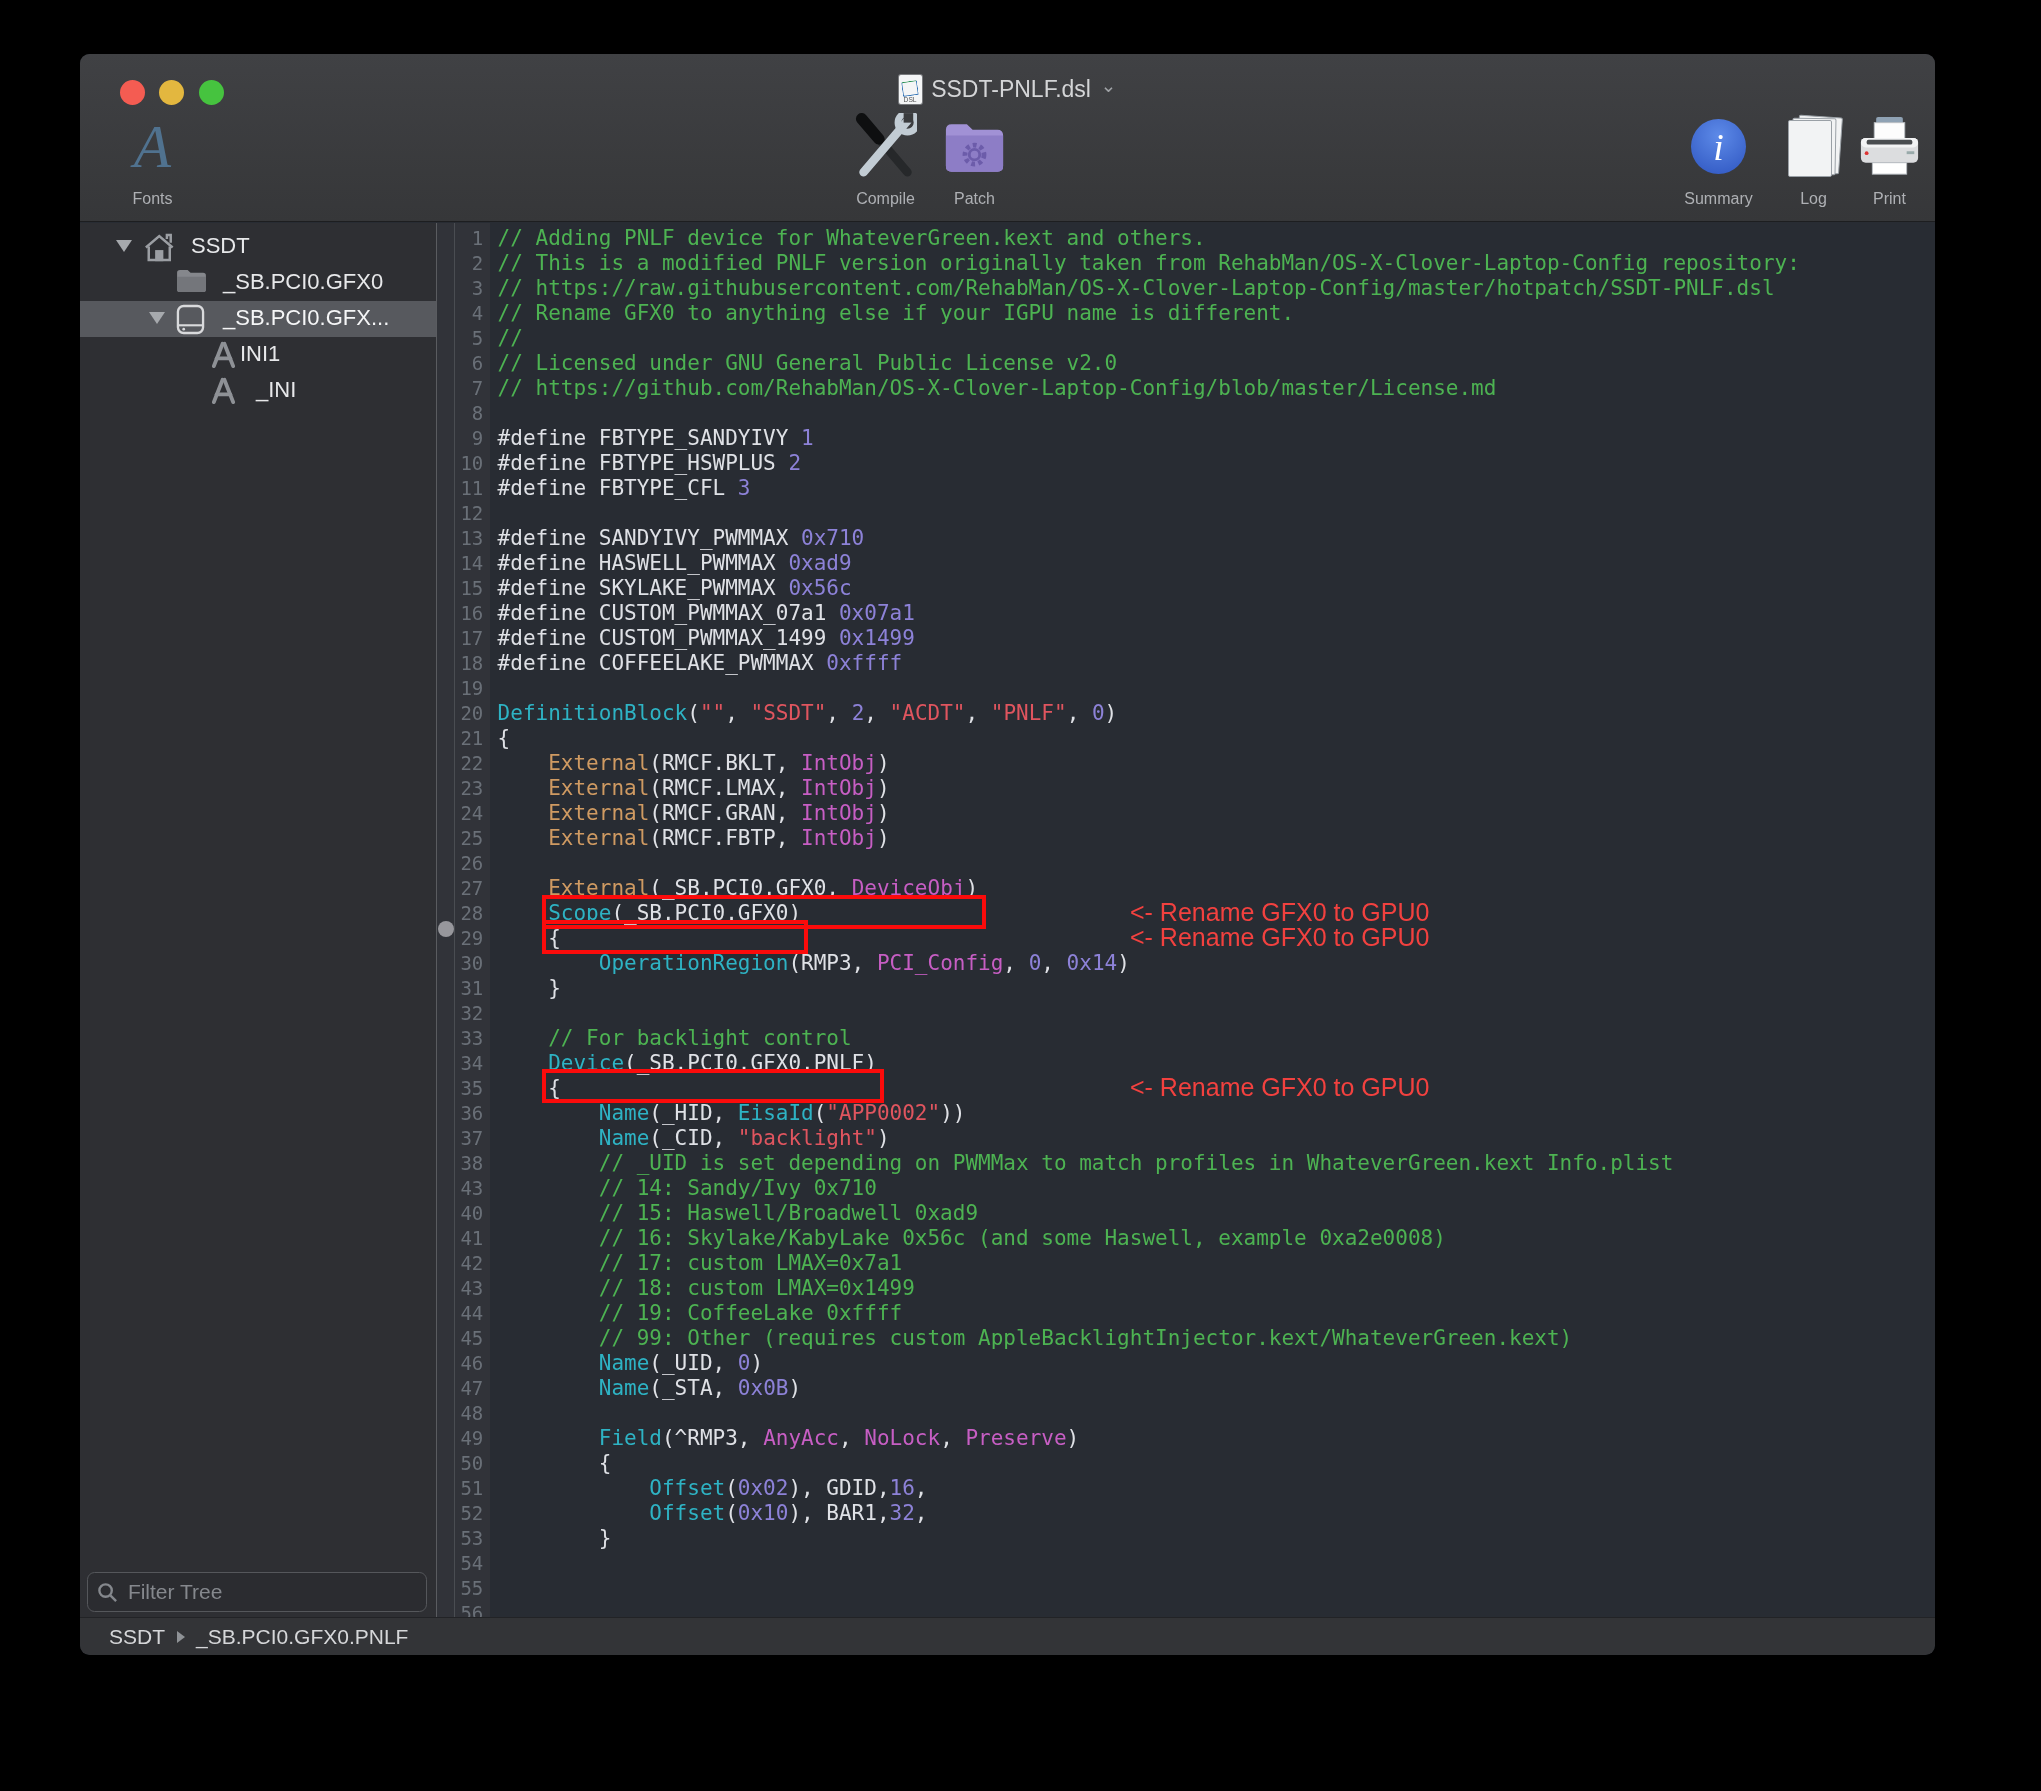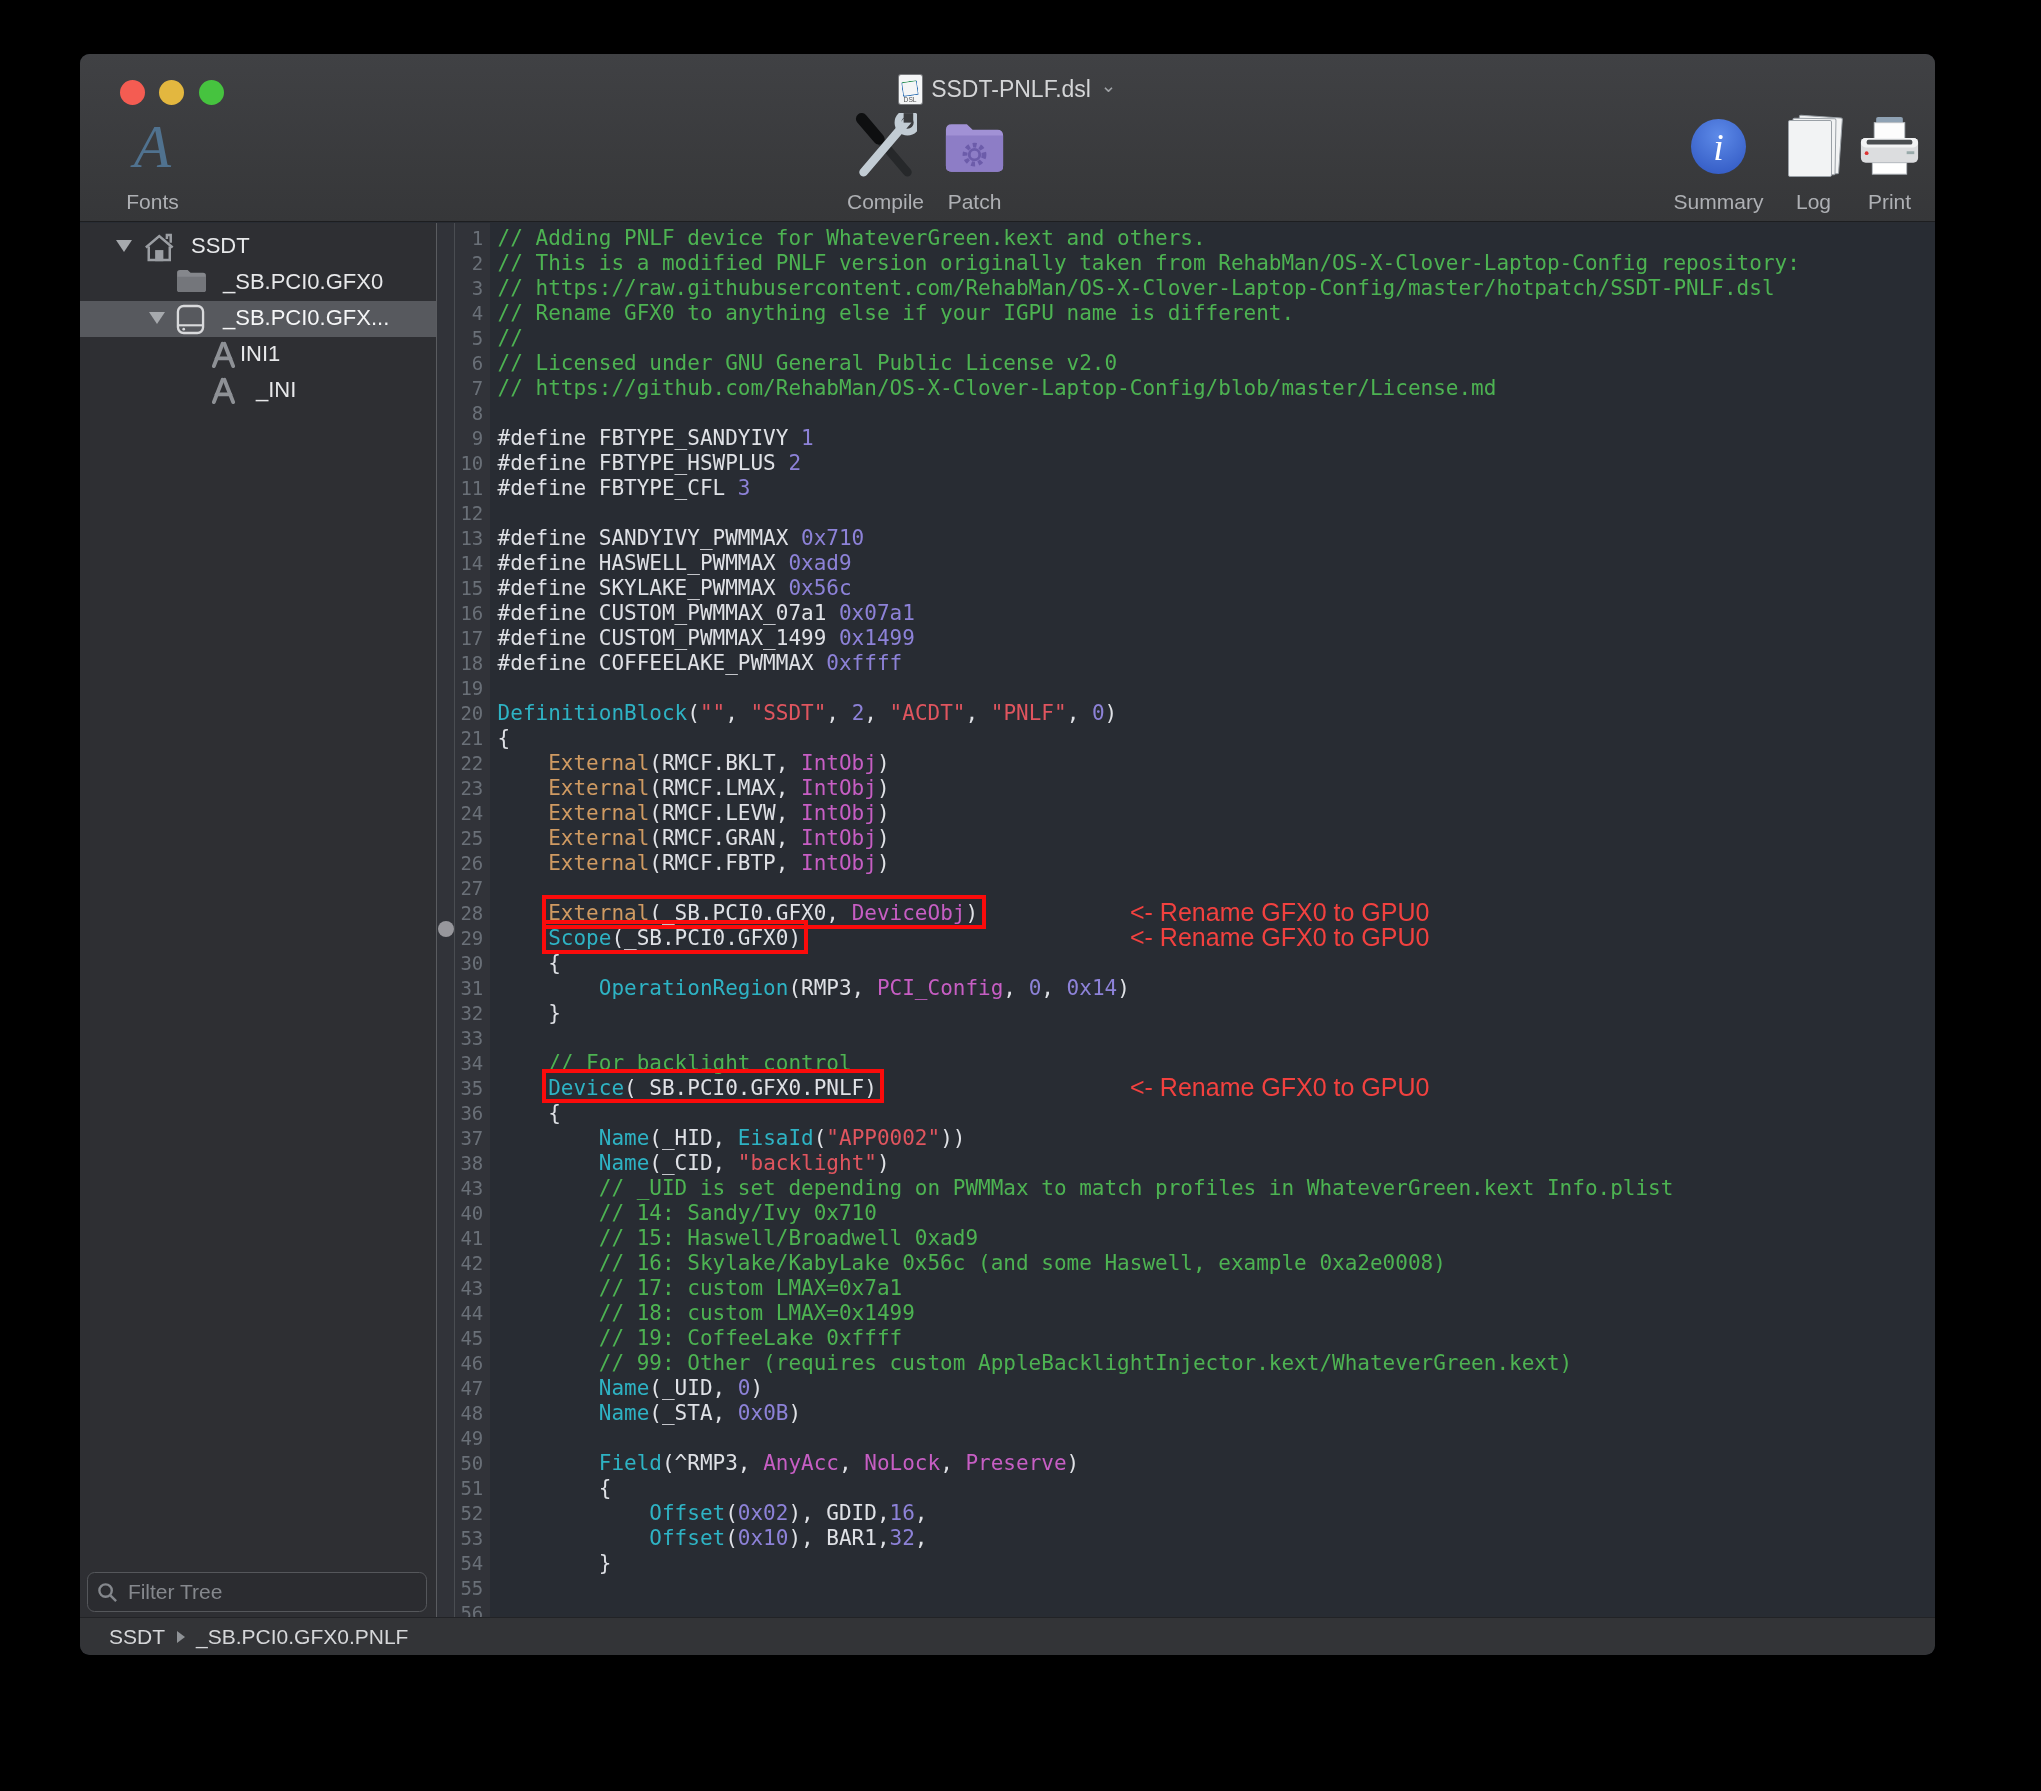--- a/index.html
+++ b/index.html
@@ -15,21 +15,21 @@
   .title-group{position:absolute;left:0;top:21px;width:100%;display:flex;justify-content:center;
     align-items:center;gap:9.6px;text-align:right;}
   .proxy{width:23px;height:29px;background:#f4f5f6;border-radius:1.9px;position:relative;box-shadow:0 0 0 1px #77797c;}
   .proxy:before{content:"";position:absolute;left:3.8px;top:5.7px;width:14.3px;height:13.4px;
     border:1.9px solid #2d6fb3;border-radius:1.9px;transform:rotate(-8deg);border-top-color:#1c8a4b;}
   .proxy:after{content:"DSL";position:absolute;left:0;bottom:1px;width:100%;text-align:center;
     font-size:6.7px;color:#555;}
   .title-text{font-size:23px;color:#d4d5d7;}
   .chev{color:#a0a3a7;font-size:19px;transform:translateY(-3.8px);}
   .tb-item{position:absolute;top:55px;width:153px;margin-left:-76px;text-align:center;}
-  .tb-label{font-size:21px;color:#aeb0b4;margin-top:5.7px;}
+  .tb-label{font-size:16px;color:#aeb0b4;margin-top:5.7px;}
   .tb-icon{height:75px;display:flex;align-items:center;justify-content:center;}
   .fonts-a{font-family:"Liberation Serif",serif;font-style:italic;font-size:61px;color:#50728f;line-height:1;}
   
   .info-circle{width:55px;height:55px;border-radius:50%;background:radial-gradient(circle at 50% 30%,#5d8ae8,#2e55c0);
     color:#fff;font-family:"Liberation Serif",serif;font-style:italic;font-size:38px;display:flex;
     align-items:center;justify-content:center;}
   .pages{position:relative;width:52px;height:61px;}
   .pages i{position:absolute;width:42px;height:55px;background:#f2f3f4;border:1px solid #9aa0a6;border-radius:1.9px;}
   .pages i:nth-child(1){left:9.6px;top:0;transform:rotate(4deg);}
   .pages i:nth-child(2){left:4.8px;top:1.9px;transform:rotate(1deg);}
@@ -309,21 +309,20 @@
         <div class="cline"><span class="tk-p">#define HASWELL_PWMMAX </span><span class="tk-n">0xad9</span></div>
         <div class="cline"><span class="tk-p">#define SKYLAKE_PWMMAX </span><span class="tk-n">0x56c</span></div>
         <div class="cline"><span class="tk-p">#define CUSTOM_PWMMAX_07a1 </span><span class="tk-n">0x07a1</span></div>
         <div class="cline"><span class="tk-p">#define CUSTOM_PWMMAX_1499 </span><span class="tk-n">0x1499</span></div>
         <div class="cline"><span class="tk-p">#define COFFEELAKE_PWMMAX </span><span class="tk-n">0xffff</span></div>
         <div class="cline"></div>
         <div class="cline"><span class="tk-k">DefinitionBlock</span><span class="tk-p">(</span><span class="tk-s">""</span><span class="tk-p">, </span><span class="tk-s">"SSDT"</span><span class="tk-p">, </span><span class="tk-n">2</span><span class="tk-p">, </span><span class="tk-s">"ACDT"</span><span class="tk-p">, </span><span class="tk-s">"PNLF"</span><span class="tk-p">, </span><span class="tk-n">0</span><span class="tk-p">)</span></div>
         <div class="cline"><span class="tk-p">{</span></div>
         <div class="cline"><span class="tk-p">    </span><span class="tk-e">External</span><span class="tk-p">(RMCF.BKLT, </span><span class="tk-t">IntObj</span><span class="tk-p">)</span></div>
         <div class="cline"><span class="tk-p">    </span><span class="tk-e">External</span><span class="tk-p">(RMCF.LMAX, </span><span class="tk-t">IntObj</span><span class="tk-p">)</span></div>
-        <div class="cline"><span class="tk-p">    </span><span class="tk-e">External</span><span class="tk-p">(RMCF.LEVW, </span><span class="tk-t">IntObj</span><span class="tk-p">)</span></div>
         <div class="cline"><span class="tk-p">    </span><span class="tk-e">External</span><span class="tk-p">(RMCF.GRAN, </span><span class="tk-t">IntObj</span><span class="tk-p">)</span></div>
         <div class="cline"><span class="tk-p">    </span><span class="tk-e">External</span><span class="tk-p">(RMCF.FBTP, </span><span class="tk-t">IntObj</span><span class="tk-p">)</span></div>
         <div class="cline"></div>
         <div class="cline"><span class="tk-p">    </span><span class="tk-e">External</span><span class="tk-p">(_SB.PCI0.GFX0, </span><span class="tk-t">DeviceObj</span><span class="tk-p">)</span></div>
         <div class="cline"><span class="tk-p">    </span><span class="tk-k">Scope</span><span class="tk-p">(_SB.PCI0.GFX0)</span></div>
         <div class="cline"><span class="tk-p">    {</span></div>
         <div class="cline"><span class="tk-p">        </span><span class="tk-k">OperationRegion</span><span class="tk-p">(RMP3, </span><span class="tk-t">PCI_Config</span><span class="tk-p">, </span><span class="tk-n">0</span><span class="tk-p">, </span><span class="tk-n">0x14</span><span class="tk-p">)</span></div>
         <div class="cline"><span class="tk-p">    }</span></div>
         <div class="cline"></div>
         <div class="cline"><span class="tk-p">    </span><span class="tk-c">// For backlight control</span></div>

